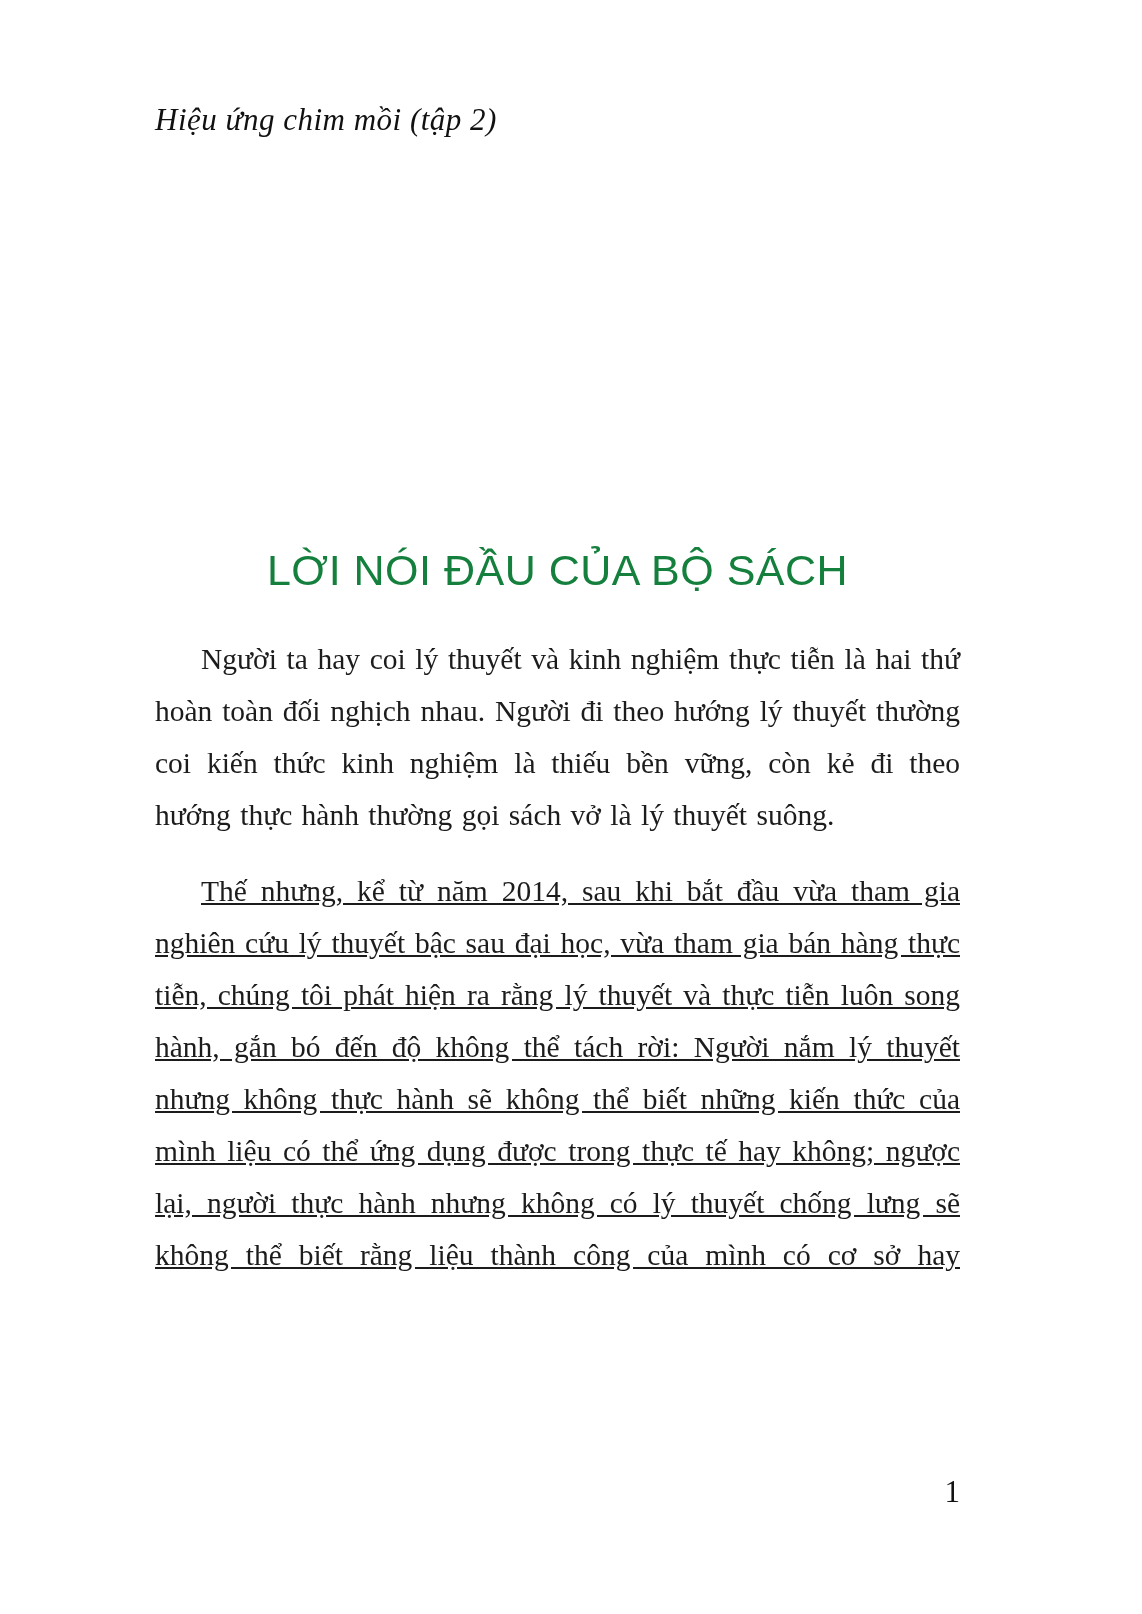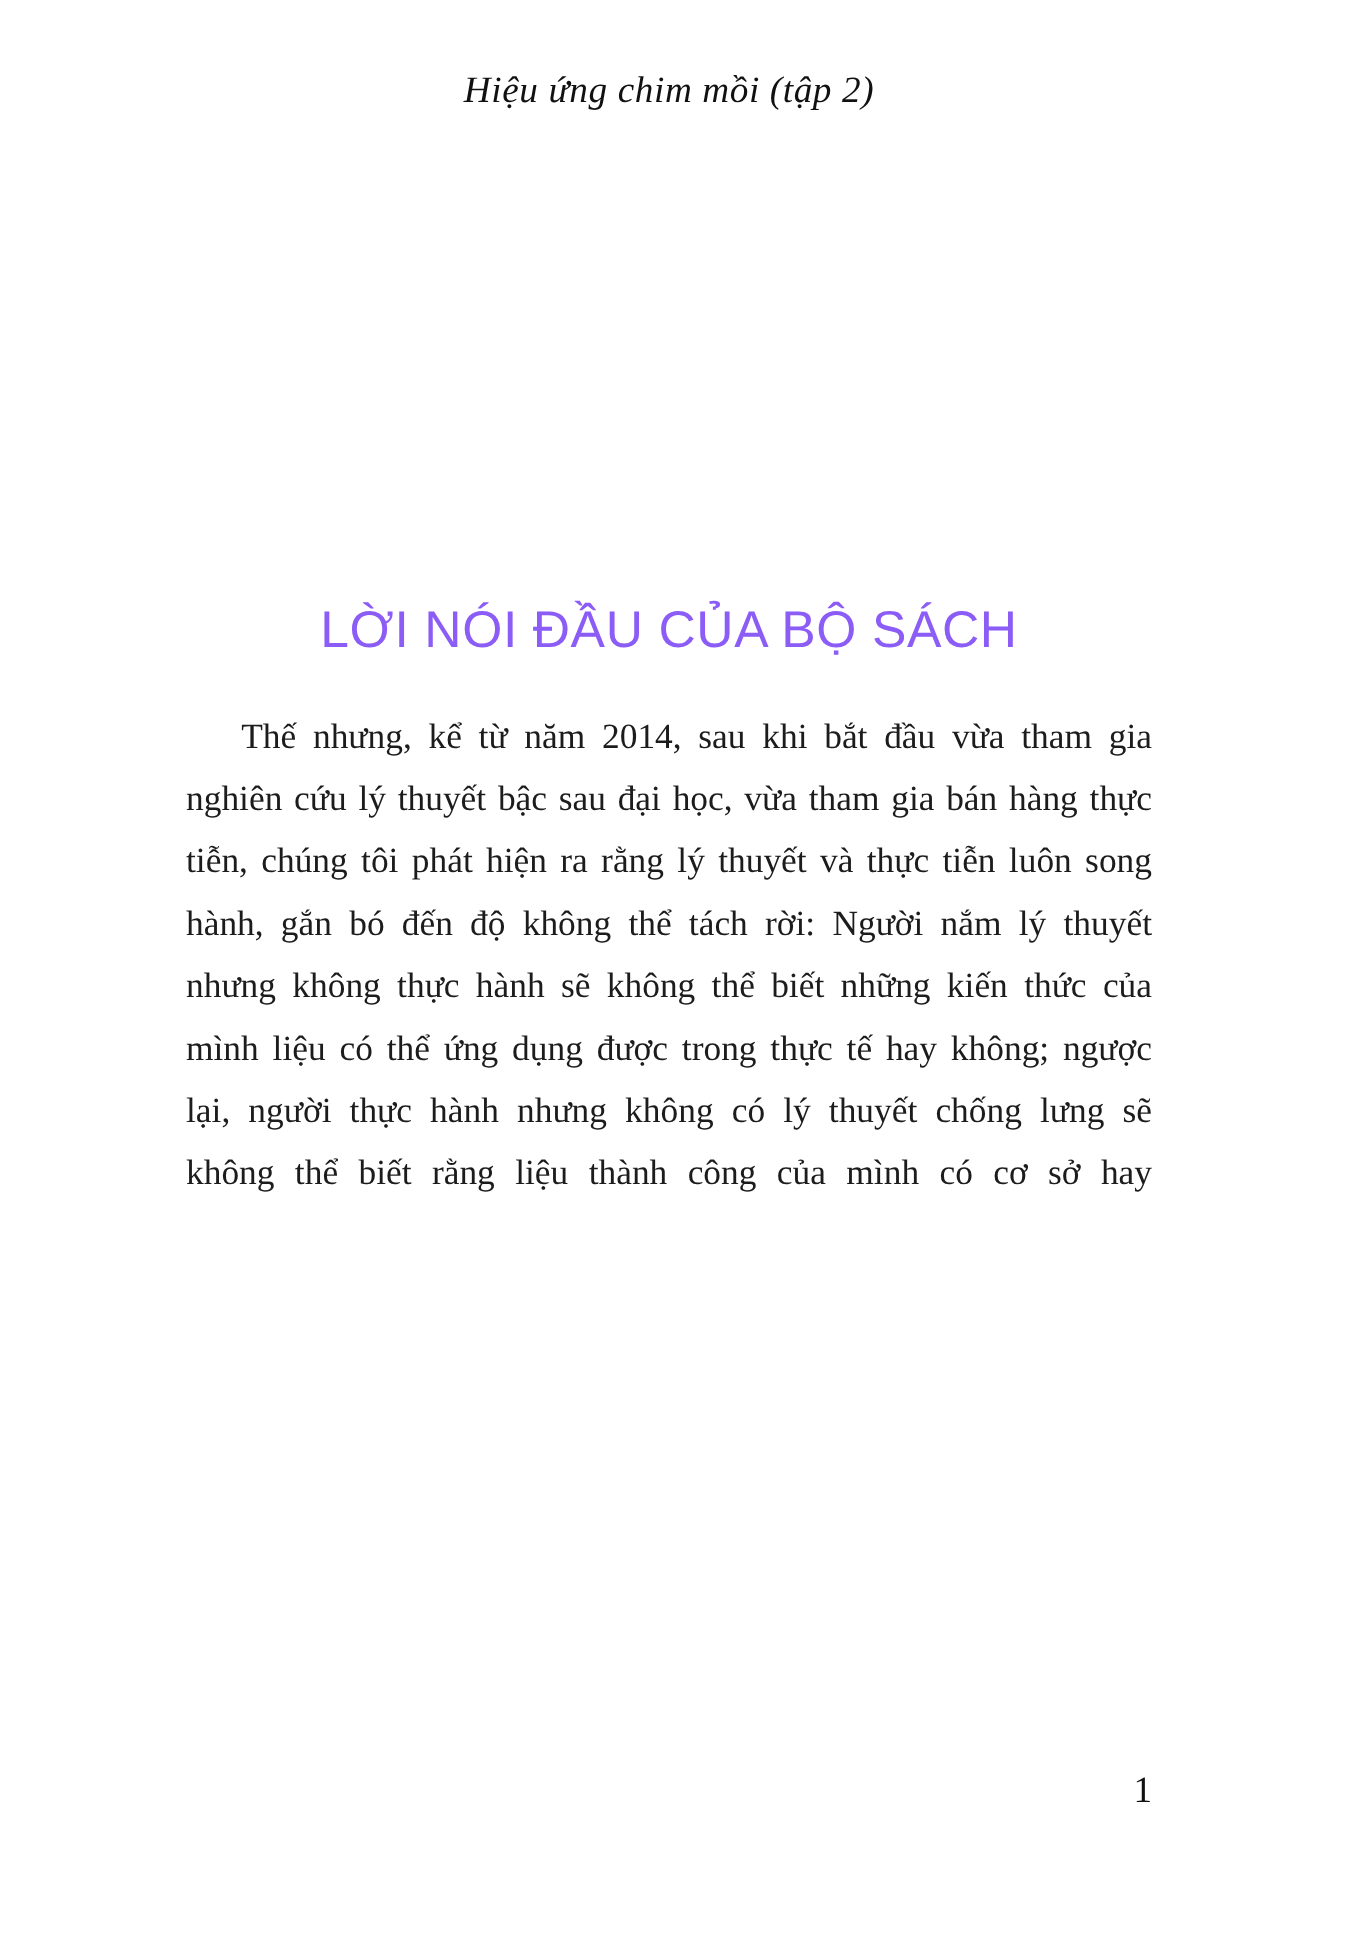--- a/index.html
+++ b/index.html
@@ -19,36 +19,36 @@
   }
 
   .content {
     position: absolute;
     left: 155px;
     right: 182px;
     top: 0;
   }
 
   .running-head {
-    margin-top: 57px;
-    text-align: center;
+    margin-top: 102px;
+    text-align: left;
     font-style: italic;
     font-size: 31px;
     letter-spacing: 0.5px;
     color: #111111;
   }
 
   .chapter-title {
     margin-top: 408px;
     text-align: center;
     font-family: "Liberation Sans", sans-serif;
     font-weight: 500;
     font-size: 43px;
     letter-spacing: 0.5px;
-    color: #8b5cf6;
+    color: #15803d;
     white-space: nowrap;
   }
 
   .body-text {
     margin-top: 38px;
   }
 
   .body-text p {
     font-size: 29.5px;
     line-height: 52px;
@@ -79,19 +79,20 @@
 <body>
 
 <div class="page">
   <div class="content">
 
     <div class="running-head">Hiệu ứng chim mồi (tập 2)</div>
 
     <h1 class="chapter-title">LỜI NÓI ĐẦU CỦA BỘ SÁCH</h1>
 
     <div class="body-text">
+      <p>Người ta hay coi lý thuyết và kinh nghiệm thực tiễn là hai thứ hoàn toàn đối nghịch nhau. Người đi theo hướng lý thuyết thường coi kiến thức kinh nghiệm là thiếu bền vững, còn kẻ đi theo hướng thực hành thường gọi sách vở là lý thuyết suông.</p>
       <p class="continues">Thế nhưng, kể từ năm 2014, sau khi bắt đầu vừa tham gia nghiên cứu lý thuyết bậc sau đại học, vừa tham gia bán hàng thực tiễn, chúng tôi phát hiện ra rằng lý thuyết và thực tiễn luôn song hành, gắn bó đến độ không thể tách rời: Người nắm lý thuyết nhưng không thực hành sẽ không thể biết những kiến thức của mình liệu có thể ứng dụng được trong thực tế hay không; ngược lại, người thực hành nhưng không có lý thuyết chống lưng sẽ không thể biết rằng liệu thành công của mình có cơ sở hay</p>
     </div>
 
   </div>
 
   <div class="page-number">1</div>
 </div>
 
 </body></html>

